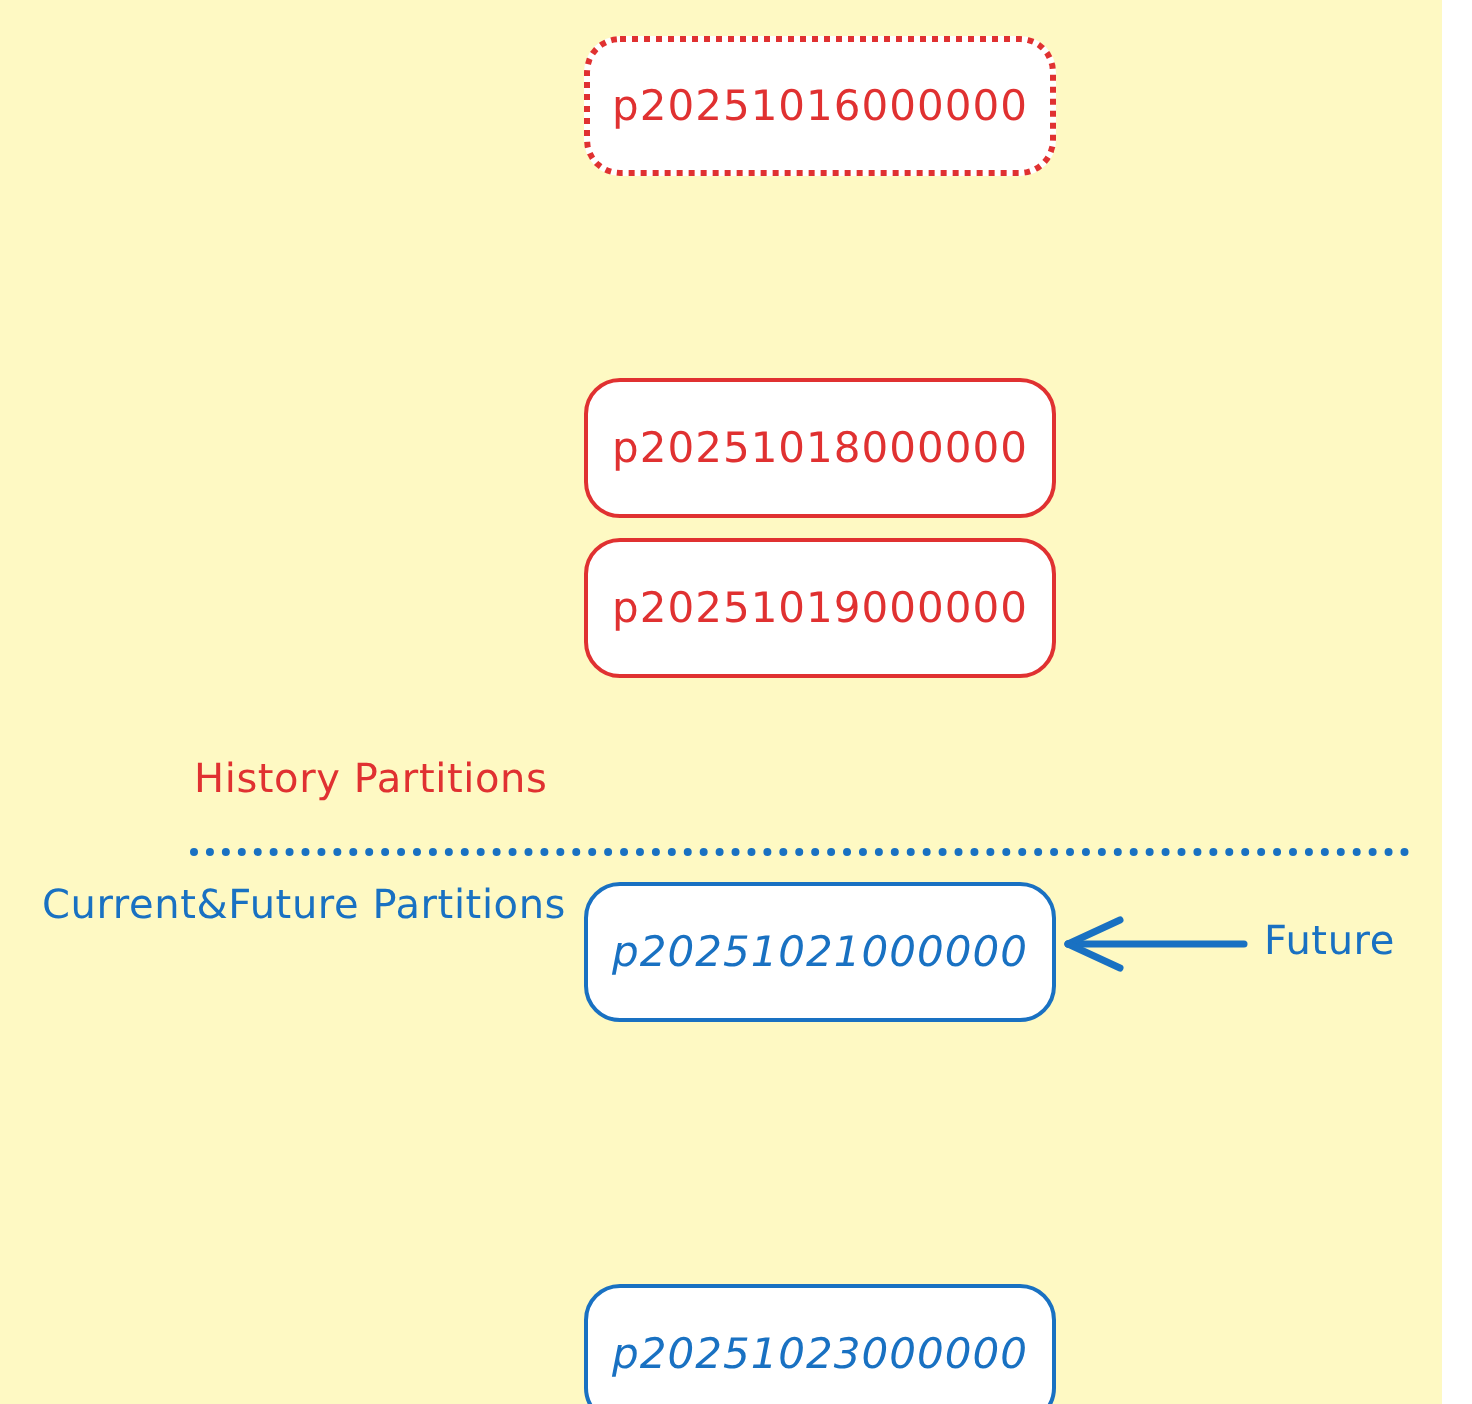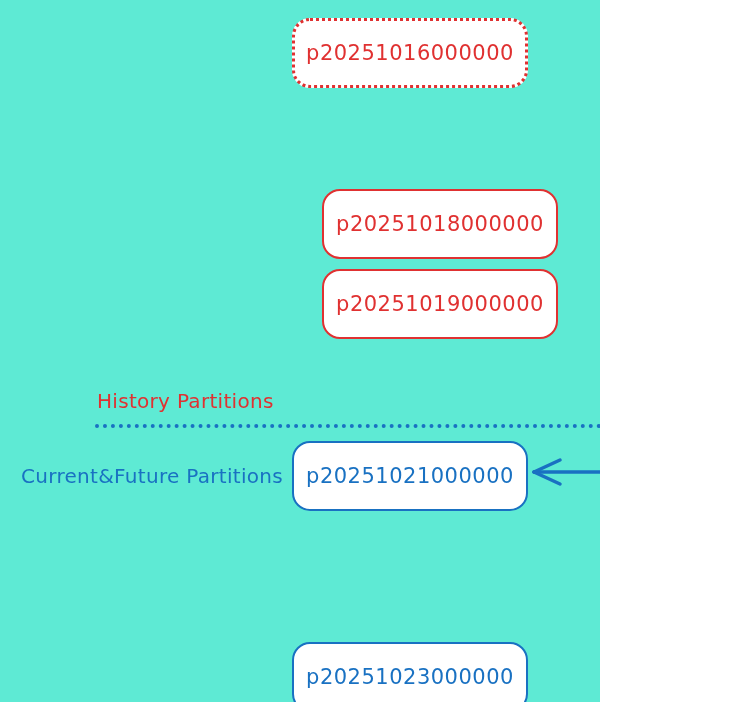--- a/index.html
+++ b/index.html
@@ -3,45 +3,45 @@
 <meta charset="utf-8">
 <style>
   html, body {
     margin: 0;
     padding: 0;
     background: #ffffff;
     font-family: "DejaVu Sans", "Liberation Sans", sans-serif;
   }
   #canvas {
     position: relative;
-    width: 600px;
+    width: 721px;
     height: 702px;
-    background: #5eead4;
+    background: #fef9c3;
     overflow: hidden;
   }
   .pbox {
     position: absolute;
     left: 292px;
     width: 236px;
     height: 70px;
     box-sizing: border-box;
     border-radius: 18px;
     display: flex;
     align-items: center;
     justify-content: center;
     background: #ffffff;
   }
   .pbox span {
     font-size: 21px;
     letter-spacing: 0.5px;
     white-space: nowrap;
   }
-  .red-solid  { border: 2.5px solid var(--red);  color: var(--red); margin-left: 30px; }
+  .red-solid  { border: 2.5px solid var(--red);  color: var(--red); }
   .red-dotted { border: 3px dotted var(--red);   color: var(--red); }
-  .blue-solid { border: 2.5px solid var(--blue); color: var(--blue); }
+  .blue-solid { border: 2.5px solid var(--blue); color: var(--blue); font-style: italic; }
   .side-label {
     position: absolute;
     font-size: 20px;
     letter-spacing: 0.3px;
     white-space: nowrap;
   }
   .red-text  { color: var(--red); }
   .blue-text { color: var(--blue); }
   #divider {
     position: absolute;
@@ -67,32 +67,32 @@
   <div class="pbox red-dotted" style="top:18px">
     <span>p20251016000000</span>
   </div>
   <div class="pbox red-solid" style="top:189px">
     <span>p20251018000000</span>
   </div>
   <div class="pbox red-solid" style="top:269px">
     <span>p20251019000000</span>
   </div>
 
-  <div class="side-label red-text" style="left:97px; top:389px">History Partitions</div>
+  <div class="side-label red-text" style="left:97px; top:377px">History Partitions</div>
 
   <div id="divider"></div>
 
   <div class="pbox blue-solid" style="top:441px">
     <span>p20251021000000</span>
   </div>
   <div class="pbox blue-solid" style="top:642px">
     <span>p20251023000000</span>
   </div>
 
-  <div class="side-label blue-text" style="left:21px; top:464px">Current&amp;Future Partitions</div>
+  <div class="side-label blue-text" style="left:21px; top:440px">Current&amp;Future Partitions</div>
 
   <svg id="today-arrow" width="100" height="38" viewBox="0 0 100 38">
     <g stroke="#1971c2" stroke-width="3.5" stroke-linecap="round" fill="none">
       <path d="M 96 19 L 8 19"></path>
       <path d="M 8 19 L 34 7"></path>
       <path d="M 8 19 L 34 31"></path>
     </g>
   </svg>
 
   <div class="side-label blue-text" style="left:632px; top:458px">Future</div>

